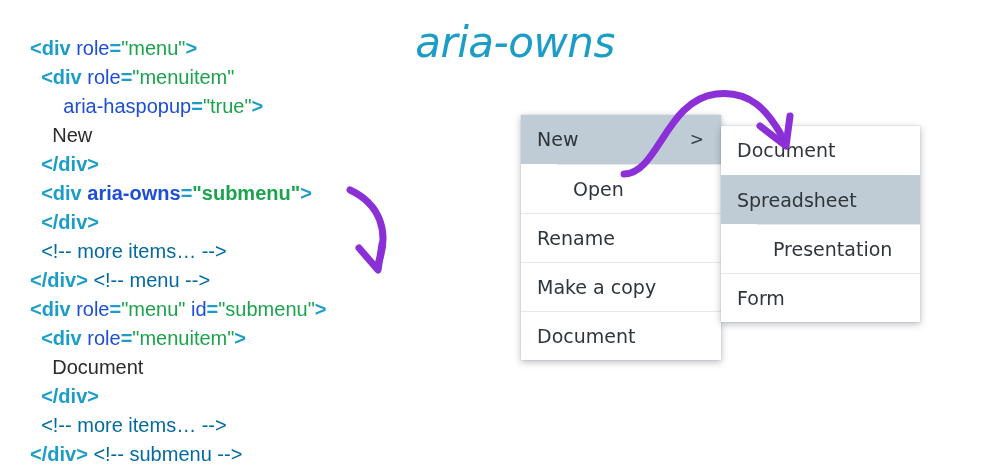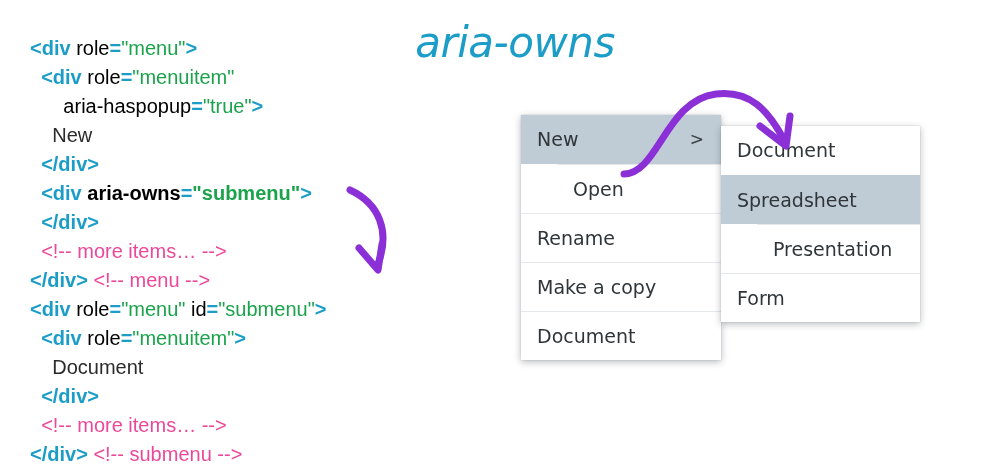--- a/index.html
+++ b/index.html
@@ -37,24 +37,24 @@
     position: absolute;
     left: 30px;
     top: 34px;
     font-family: "Liberation Sans", sans-serif;
     font-size: 20px;
     line-height: 29px;
     white-space: pre;
   }
   #code .line { height: 29px; }
   .t  { color: #1b9dc8; font-weight: bold; }            
-  .a  { color: #000000; }            
+  .a  { color: #1d4ed8; }            
   .v  { color: #1ba34c; }            
   .txt{ color: #2b2b2b; }            
-  .c  { color: #ec4899; }            
+  .c  { color: #0369a1; }            
   .b  { font-weight: bold; }
 
   
   .menu {
     position: absolute;
     background: #ffffff;
     box-shadow: 0 2px 7px rgba(40,45,55,0.33), 0 0 1px rgba(40,45,55,0.25);
     font-family: "DejaVu Sans", sans-serif;
     font-size: 19px;
     color: #2f3539;

